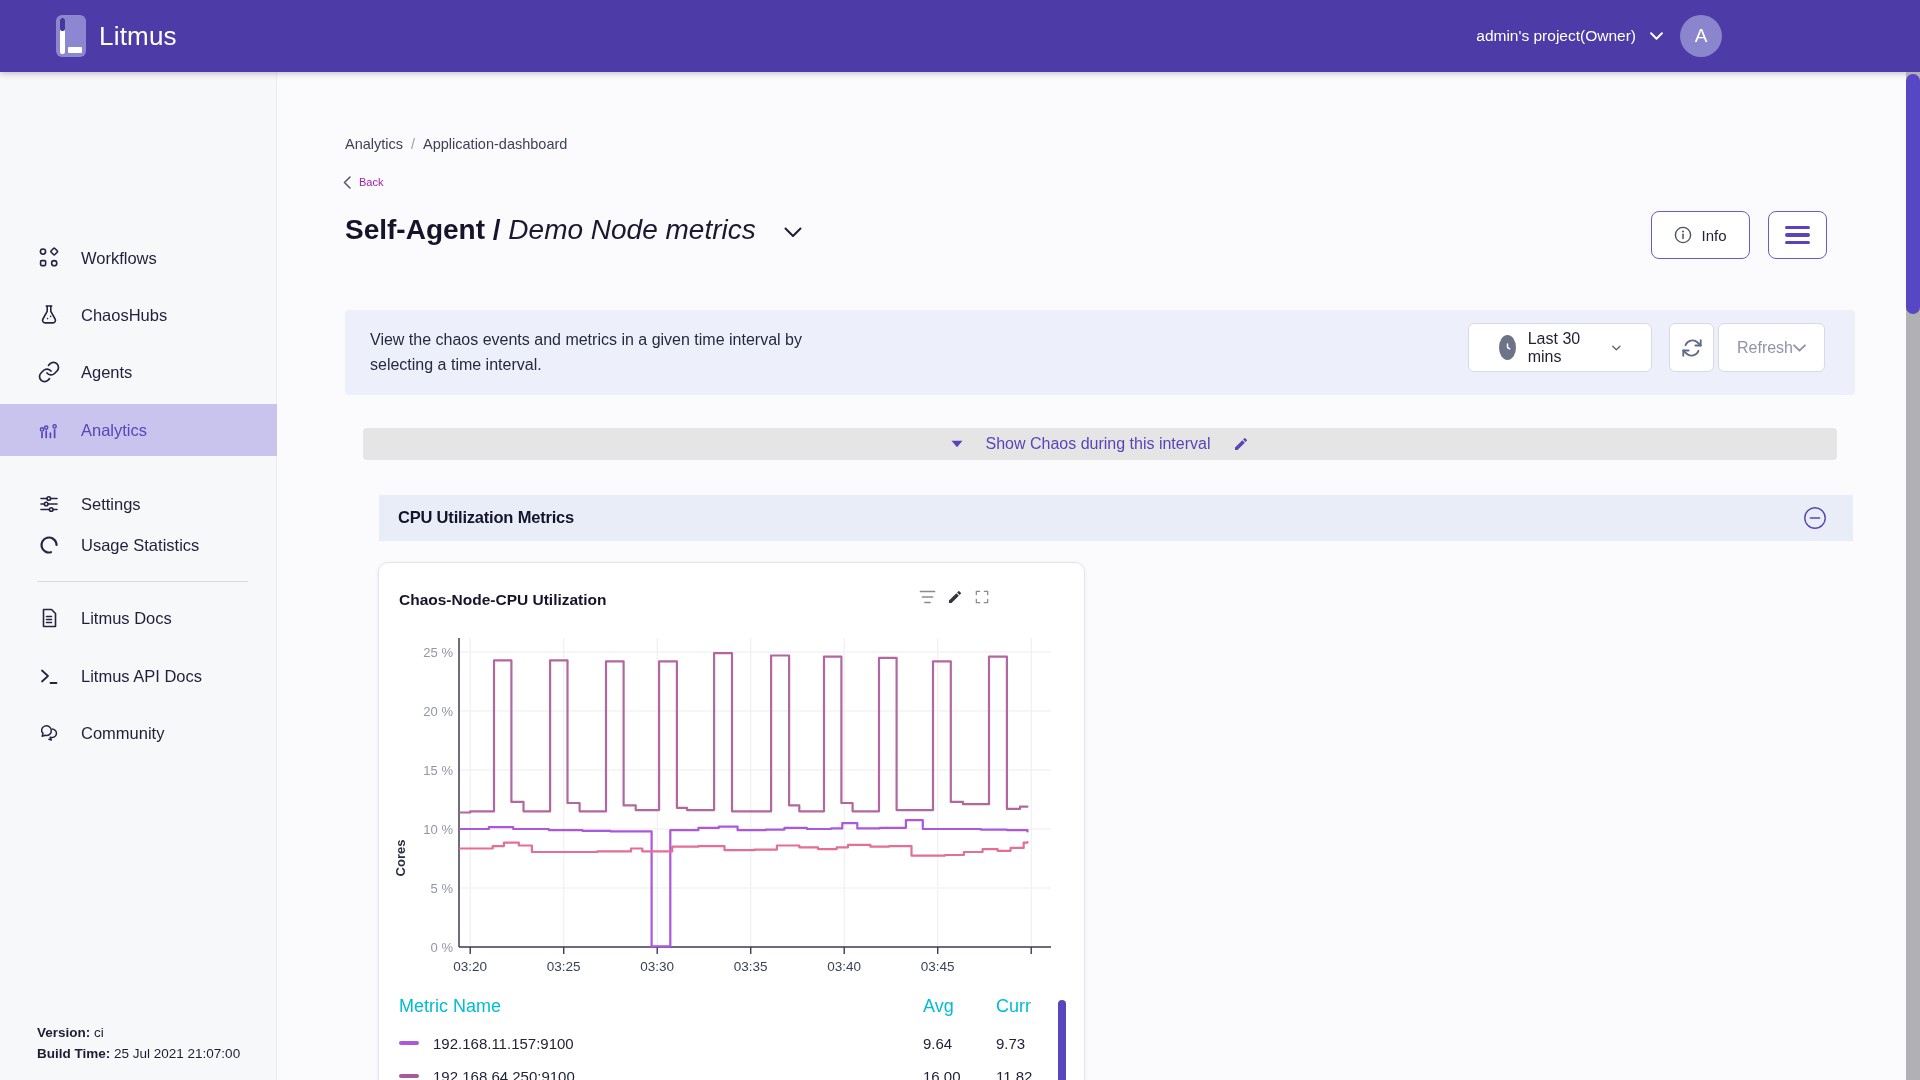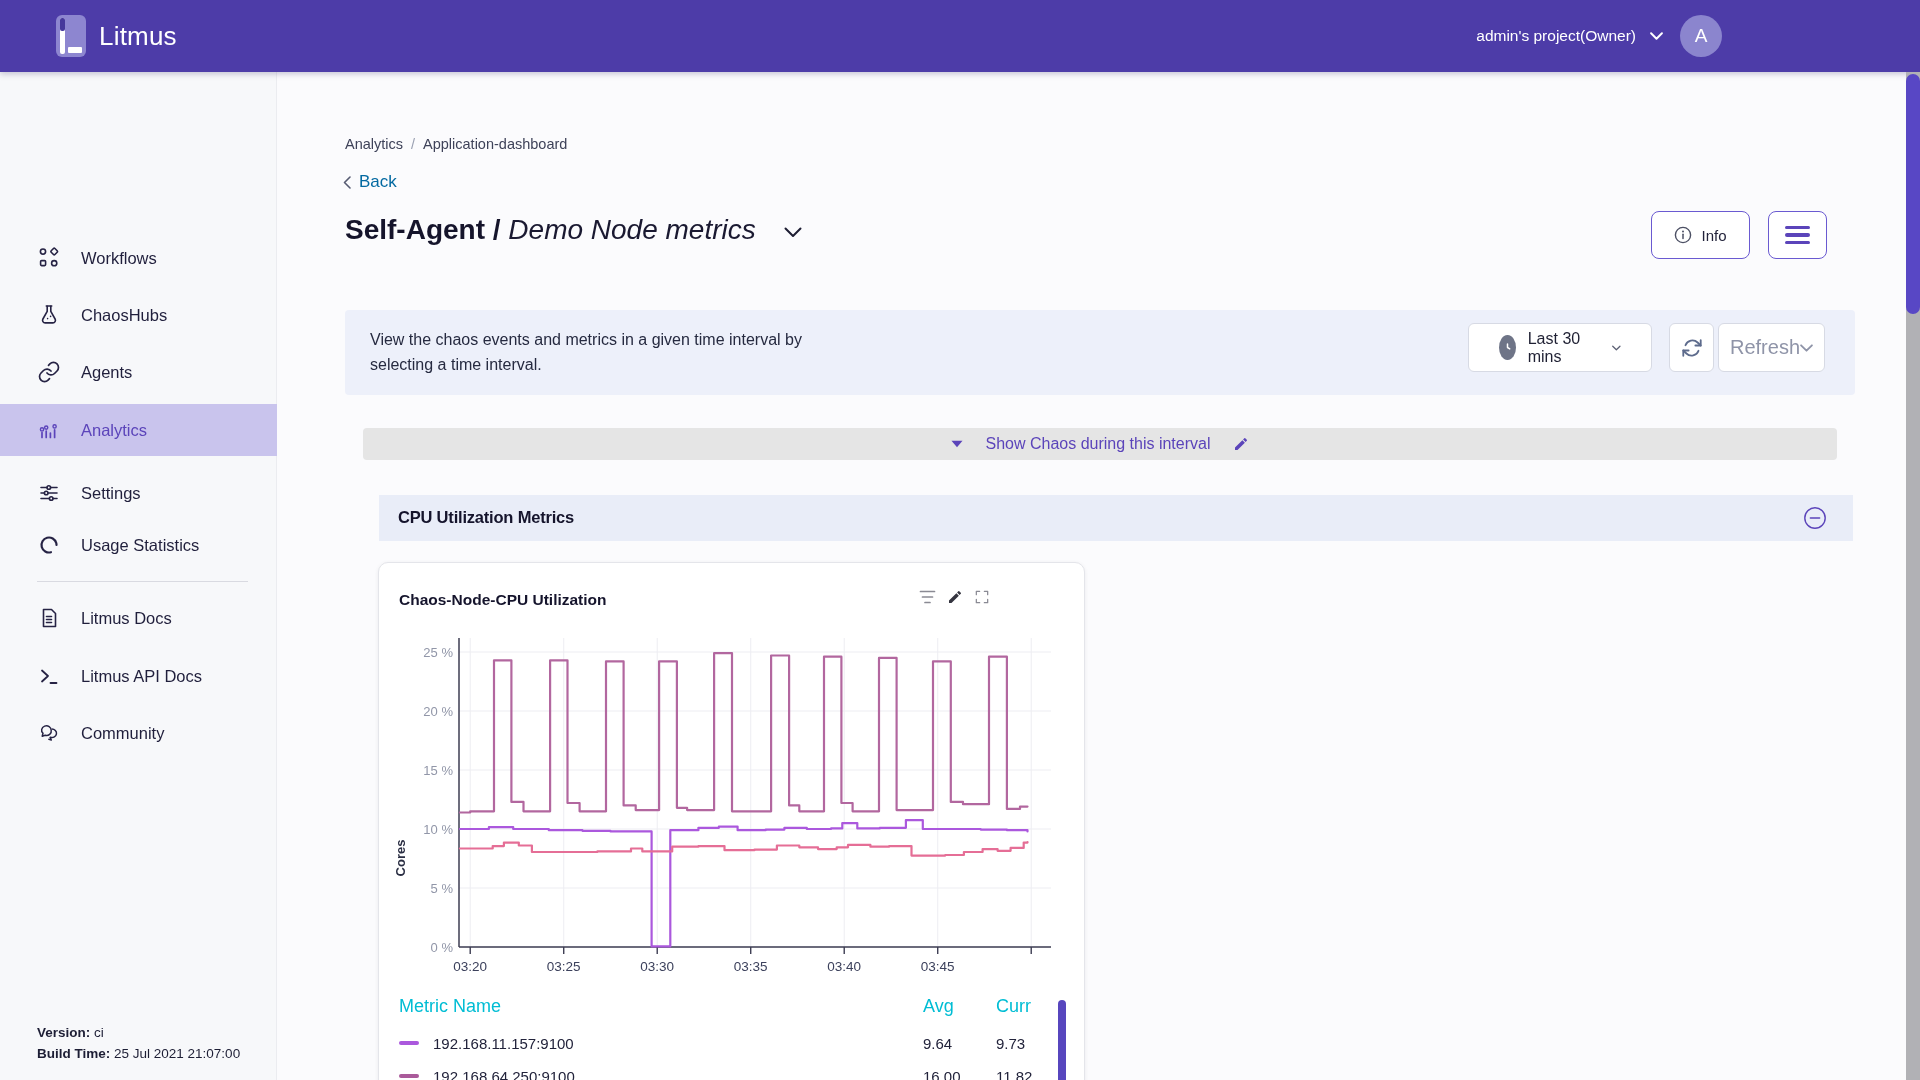--- a/index.html
+++ b/index.html
@@ -30,42 +30,42 @@
   .side-item.selected svg{color:#5b44ba}
   .side-divider{position:absolute;left:37px;top:509px;width:211px;height:1px;background:#d9dae1}
   .version{position:absolute;left:37px;top:950px;font-size:13.5px;color:#1d1e35;line-height:21px}
   .version b{font-weight:700}
 
   
   .content{position:absolute;left:277px;top:72px;width:1643px;height:1008px}
   .breadcrumb{position:absolute;left:68px;top:64px;font-size:14.5px;color:#3e4259;display:flex;gap:8px}
   .crumb{cursor:pointer}
   .crumb-sep{color:#9aa0b2}
-  .back{position:absolute;left:66px;top:100px;display:flex;align-items:center;gap:8px;font-size:17px;
-        color:#0369a1;cursor:pointer;line-height:20px}
+  .back{position:absolute;left:66px;top:100px;display:flex;align-items:center;gap:8px;font-size:11px;
+        color:#a21caf;cursor:pointer;line-height:20px}
   .title-row{position:absolute;left:68px;top:140px;display:flex;align-items:center;gap:28px}
   .page-title{font-size:28px;color:#15142b;font-weight:700;line-height:36px}
   .page-title .italic{font-style:italic;font-weight:500;color:#1a1931}
   .title-caret{cursor:pointer;margin-top:4px}
   .info-btn{position:absolute;left:1374px;top:139px;width:99px;height:48px;border:1px solid #6a5ad1;
             border-radius:8px;background:#fff;display:flex;align-items:center;justify-content:center;gap:9px;
             font-size:15px;color:#22233b;cursor:pointer;box-sizing:border-box}
   .menu-btn{position:absolute;left:1491px;top:139px;width:59px;height:48px;border:1px solid #6a5ad1;
             border-radius:8px;background:#fff;display:flex;flex-direction:column;align-items:center;
             justify-content:center;gap:4px;cursor:pointer;box-sizing:border-box}
   .menu-btn i{display:block;width:25px;height:3.5px;background:#5b44ba;border-radius:2px}
 
   .interval-bar{position:absolute;left:68px;top:238px;width:1510px;height:85px;background:#edf0fa;border-radius:4px}
   .interval-text{position:absolute;left:25px;top:17px;font-size:16px;color:#262a40;line-height:25px}
   .pill{position:absolute;background:#fff;border:1px solid #d7dae4;border-radius:6px;box-sizing:border-box;
         display:flex;align-items:center;cursor:pointer}
   .range-btn{left:1123px;top:13px;width:184px;height:49px;padding:0 30px;gap:12px;font-size:16px;color:#1f2033}
   .range-btn .spacer{flex:1}
   .sync-btn{left:1324px;top:13px;width:45px;height:49px;justify-content:center}
-  .refresh-btn{left:1373px;top:13px;width:107px;height:49px;justify-content:center;font-size:20px;color:#8f94a8}
+  .refresh-btn{left:1373px;top:13px;width:107px;height:49px;justify-content:center;font-size:16px;color:#8f94a8}
   .clock-badge{width:25px;height:25px;border-radius:50%;background:#6e7487;display:flex;align-items:center;justify-content:center}
 
   .chaos-row{position:absolute;left:86px;top:356px;width:1474px;height:32px;background:#e5e5e5;border-radius:4px;
              display:flex;align-items:center;justify-content:center;gap:22px}
   .chaos-label{color:#5b44ba;font-size:16px;font-weight:500;cursor:pointer}
 
   .section-bar{position:absolute;left:102px;top:423px;width:1474px;height:46px;background:#e9edf8;border-radius:0}
   .section-title{position:absolute;left:19px;top:13px;font-size:16.5px;font-weight:700;color:#15142c;letter-spacing:-.2px}
   .collapse-btn{position:absolute;right:26px;top:11px;width:24px;height:24px;cursor:pointer}
 
@@ -161,21 +161,21 @@
       </g>
       <g fill="none" stroke="currentColor" stroke-width="1.4">
         <circle cx="9.2" cy="9.6" r="1.6"></circle>
           <circle cx="17.6" cy="8.4" r="1.6"></circle>
           <circle cx="5" cy="11.4" r="1.6"></circle>
       </g>
     </svg>
     <span>Analytics</span>
   </div>
 
-  <div class="side-item" style="top:395px">
+  <div class="side-item" style="top:406px">
     <svg width="24" height="24" viewBox="0 0 24 24">
       <g fill="none" stroke="currentColor" stroke-width="1.6" stroke-linecap="round">
         <path d="M4 6.5h6M13.6 6.5H20"></path>
           <circle cx="11.8" cy="6.5" r="1.8"></circle>
         <path d="M4 12h3.4M11 12h9"></path>
           <circle cx="9.2" cy="12" r="1.8"></circle>
         <path d="M4 17.5h8.4M16 17.5h4"></path>
           <circle cx="14.2" cy="17.5" r="1.8"></circle>
       </g>
     </svg>

